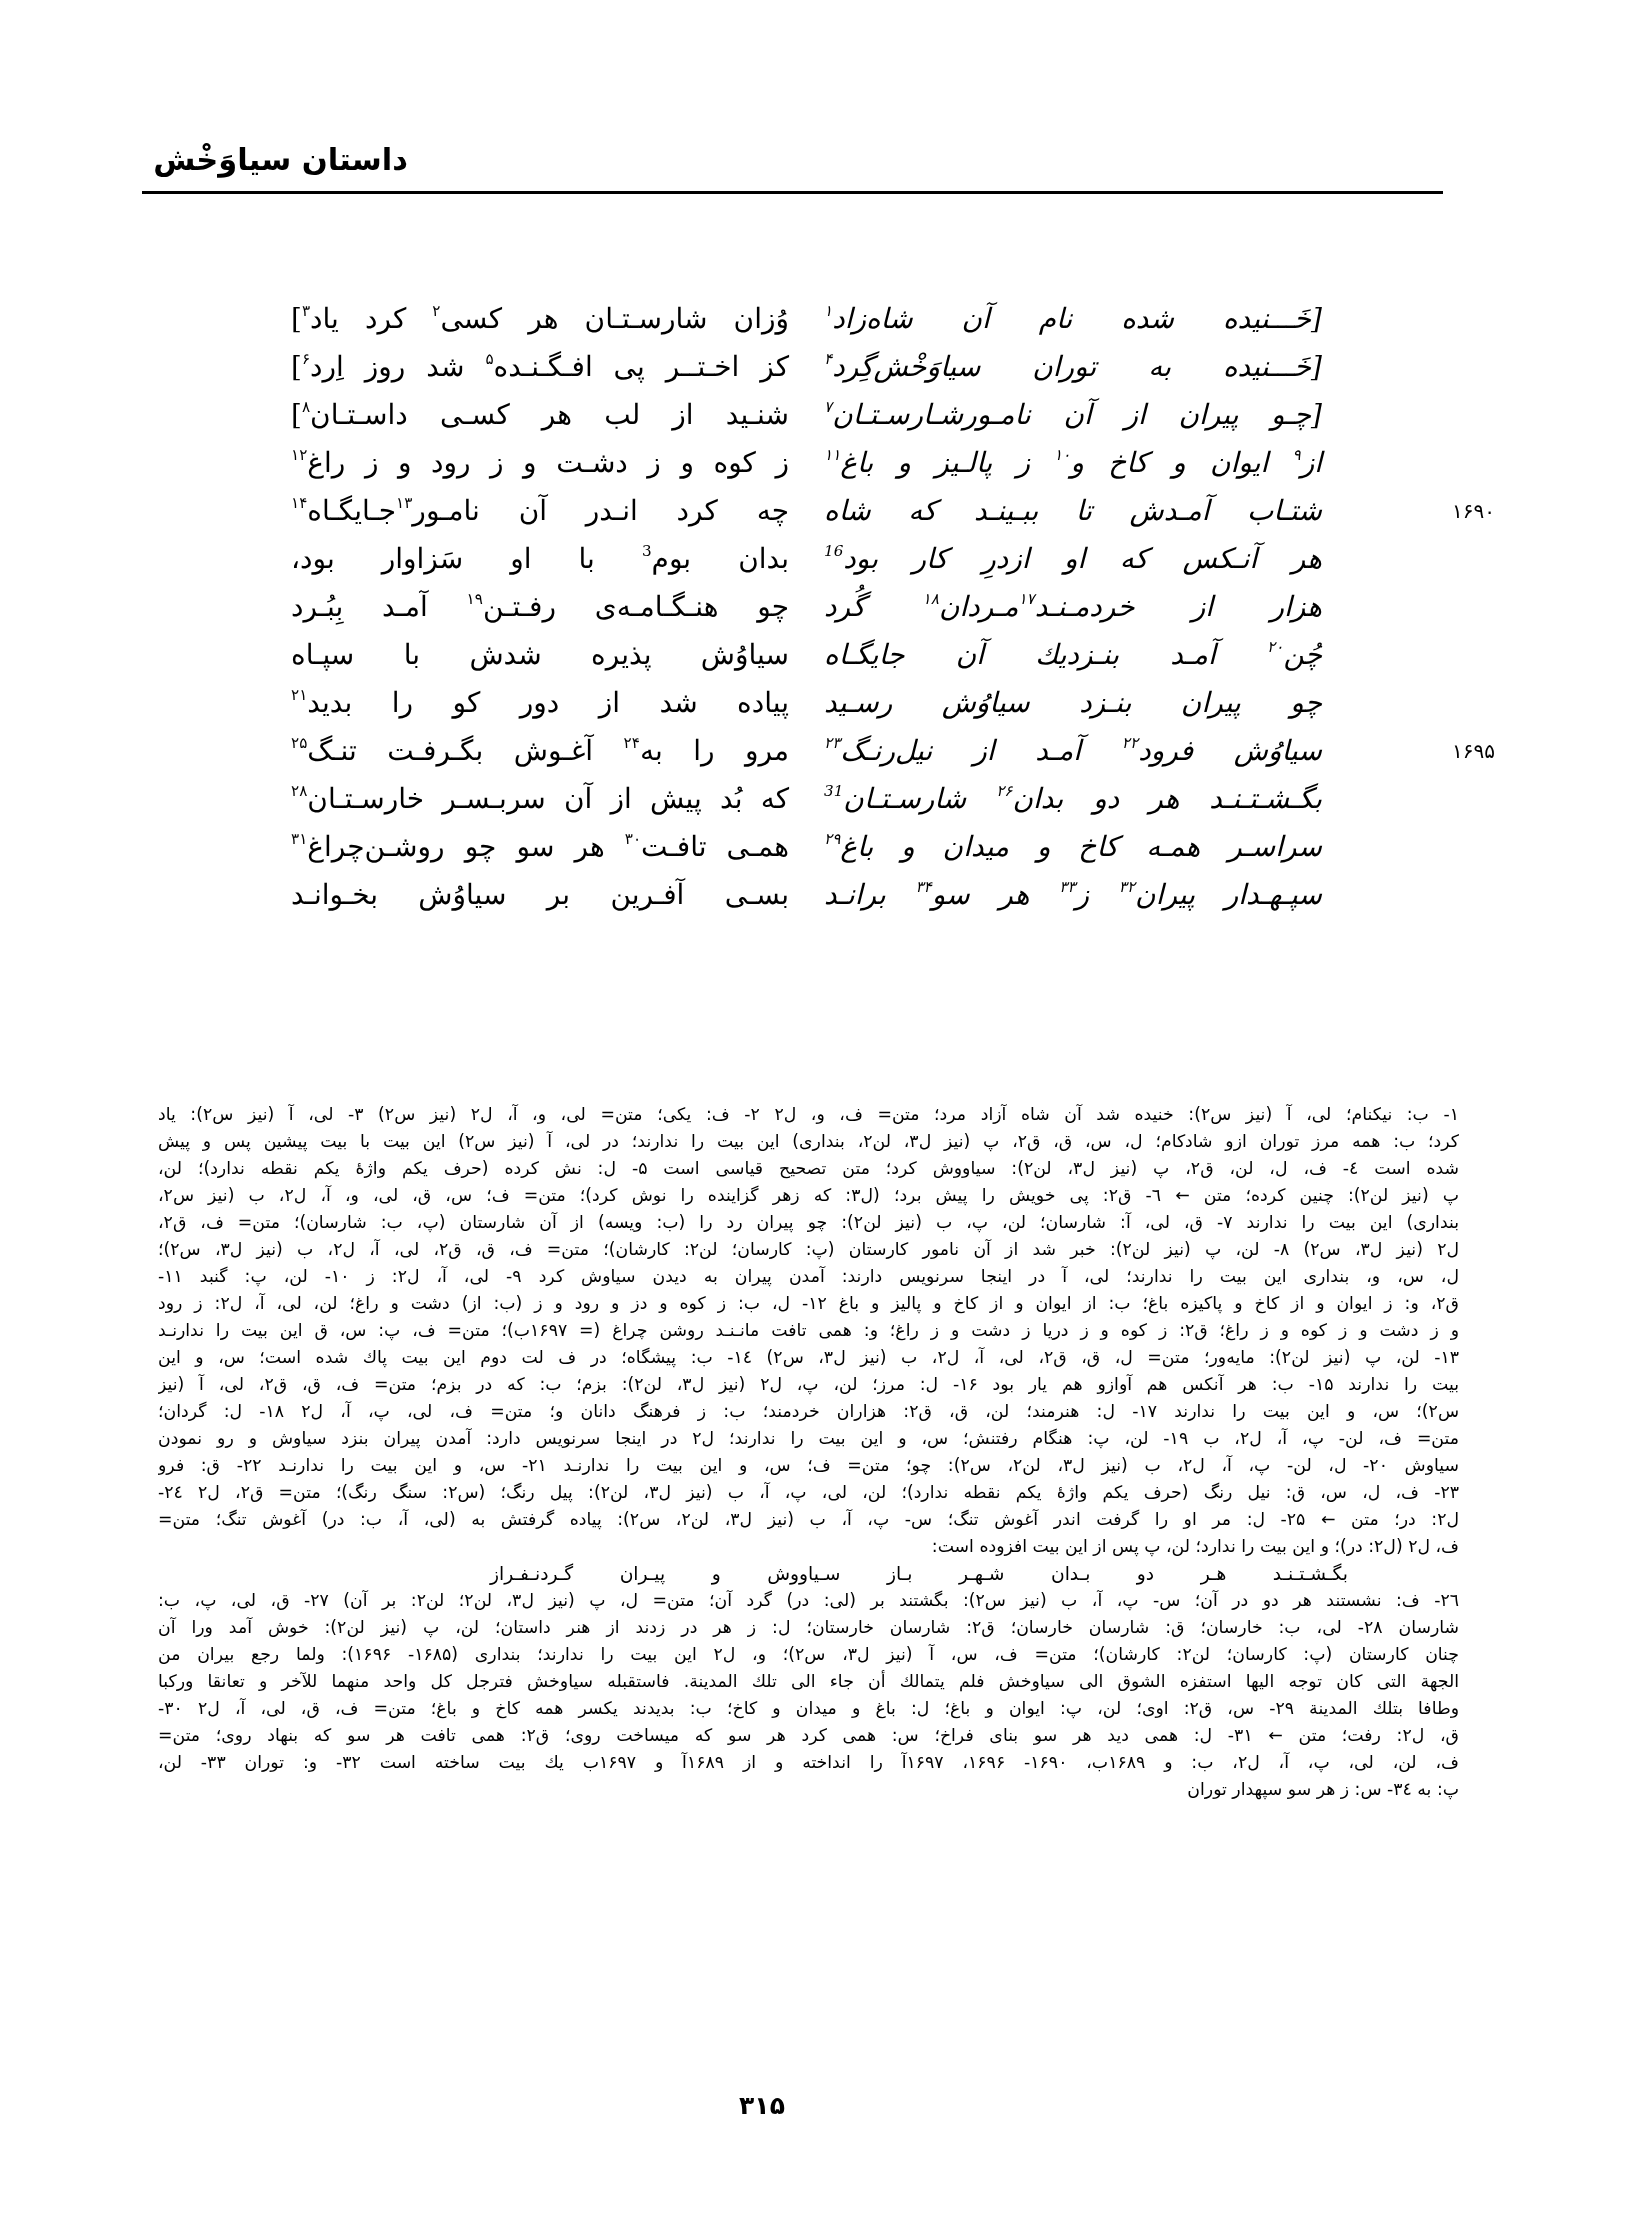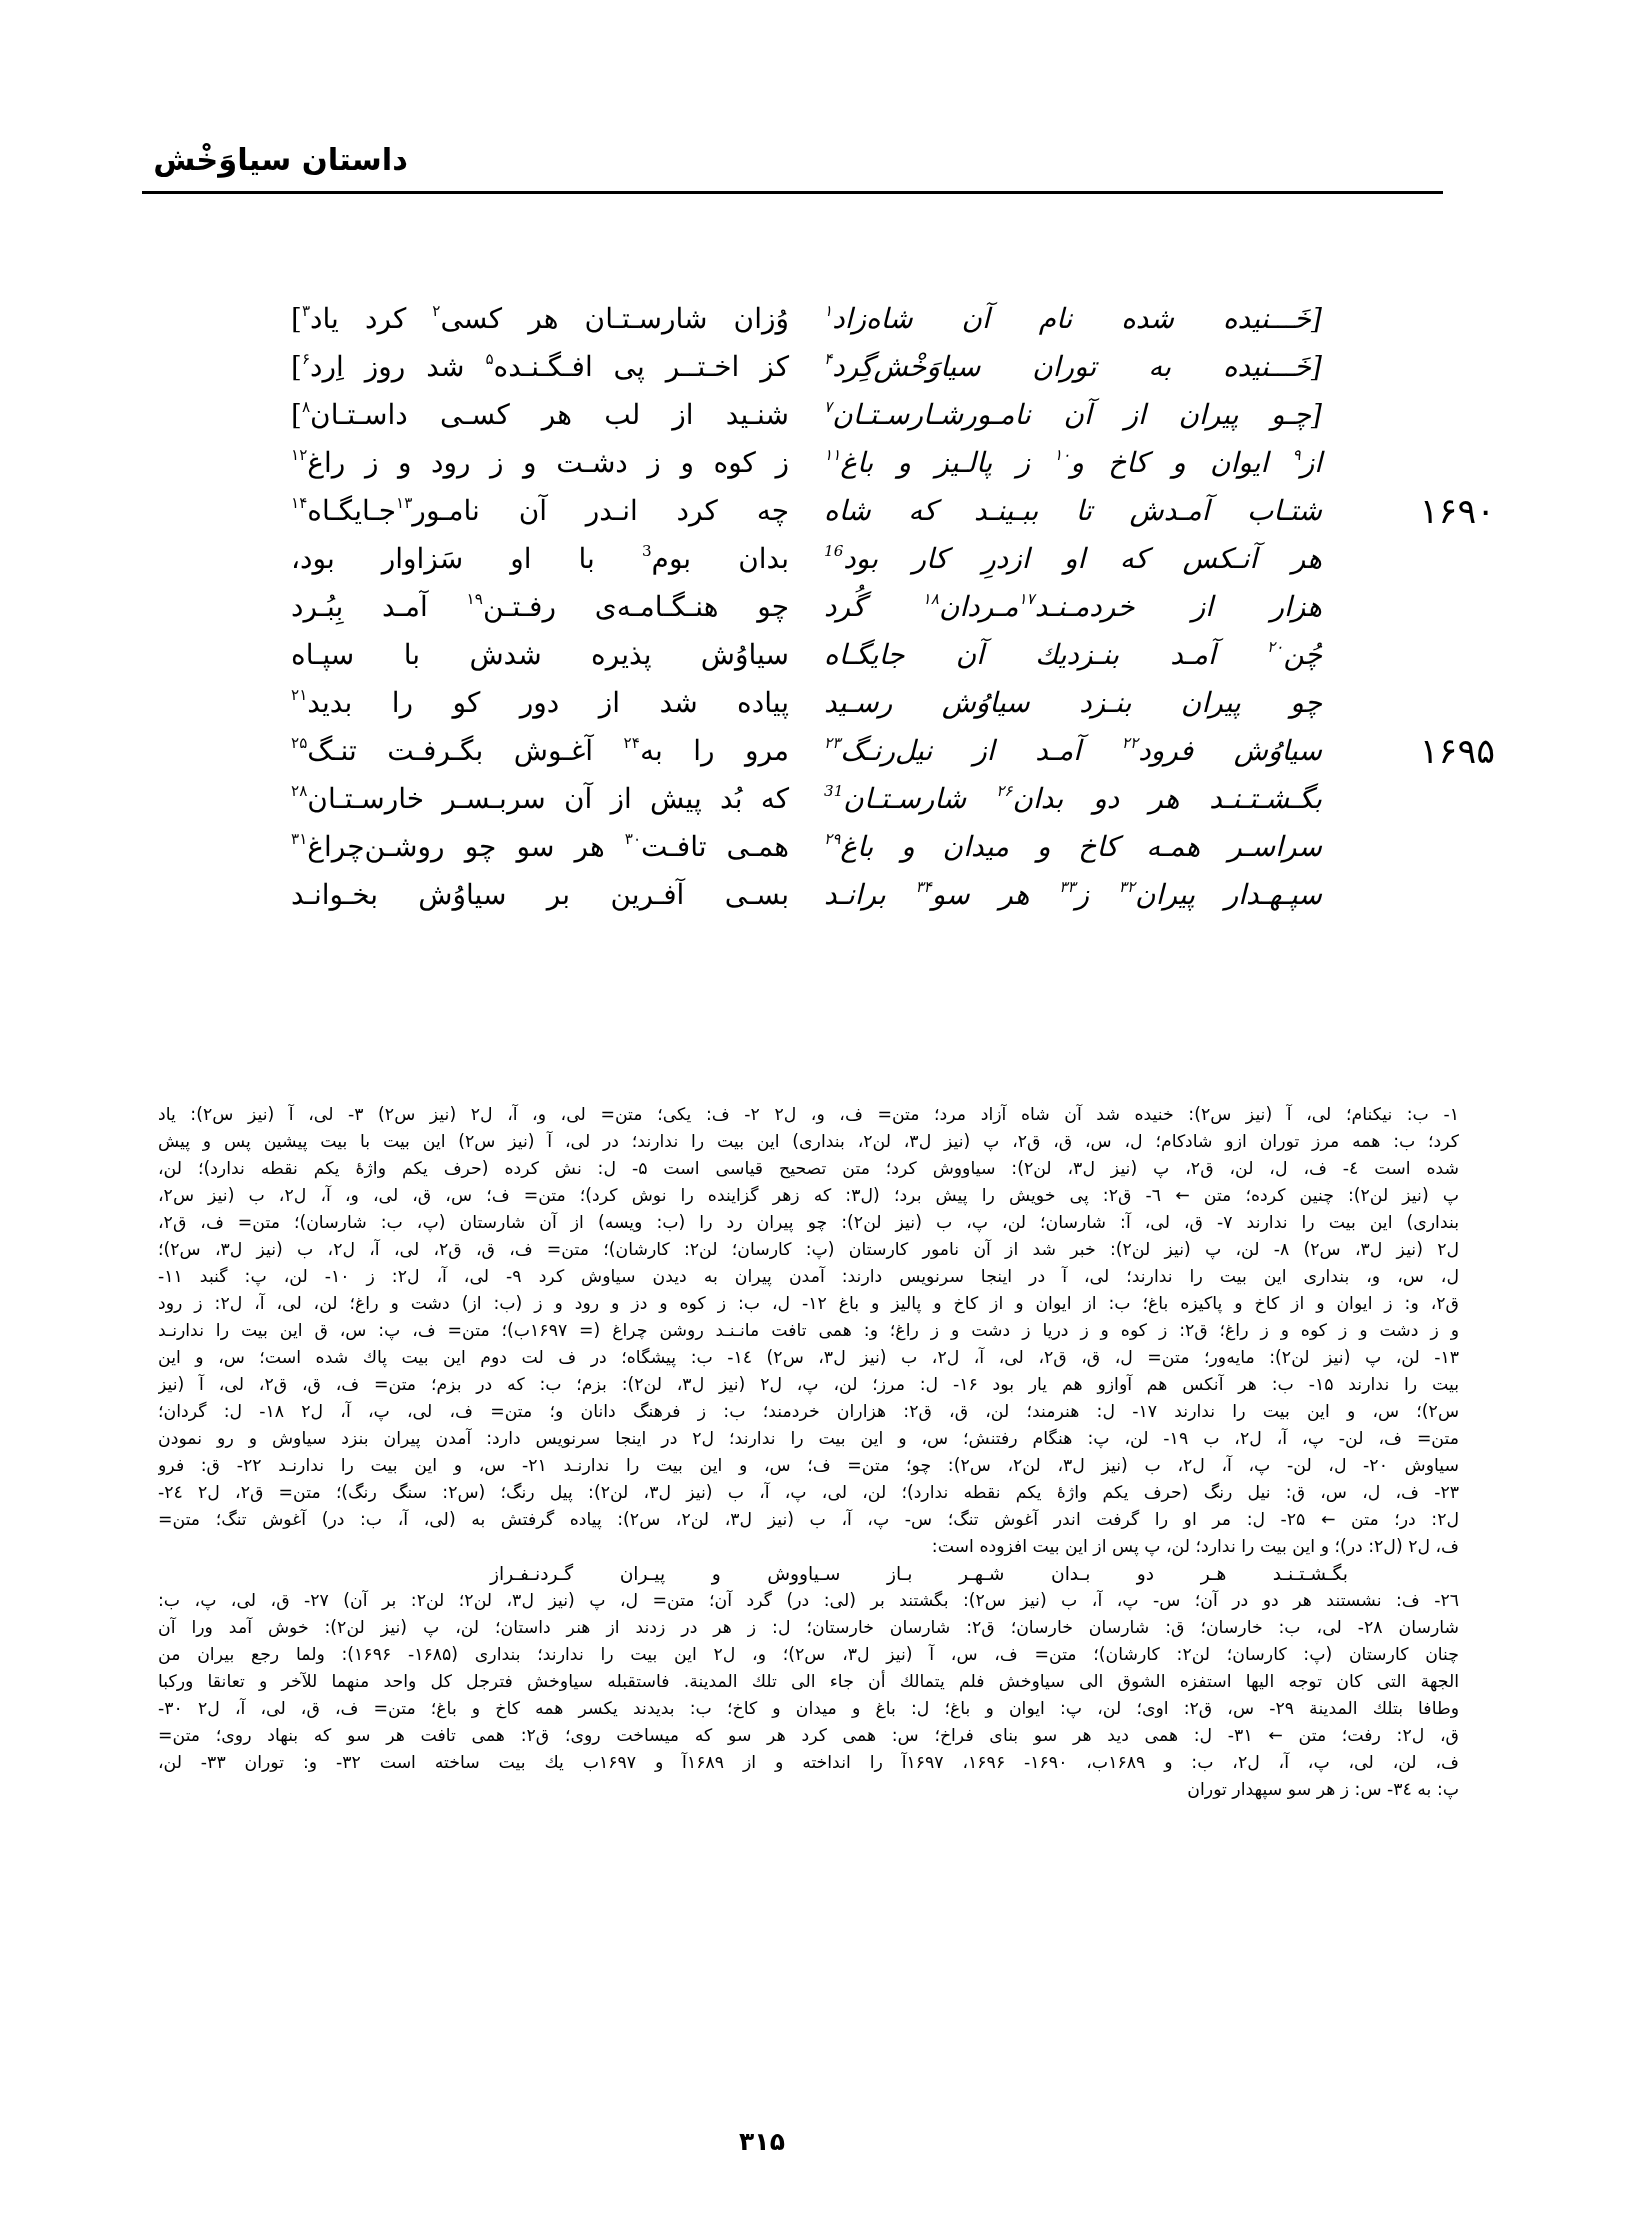--- a/index.html
+++ b/index.html
@@ -31,41 +31,41 @@
       font-size: 28px; text-align: justify; text-align-last: justify;
       direction: rtl; line-height: 42px; font-style: italic;
     }
     .beyt .m2 {
       position: absolute; right: 706px; width: 498px; top: 0;
       font-size: 28px; text-align: justify; text-align-last: justify;
       direction: rtl; line-height: 42px;
     }
     .beyt .num {
       position: absolute; right: 0; top: 0; width: 83px;
-      font-size: 35px; text-align: right; line-height: 42px;
+      font-size: 20px; text-align: right; line-height: 42px;
       font-family: "DejaVu Sans", sans-serif;
     }
     sup { font-size: 15.2px; line-height: 0; vertical-align: 12.5px; }
     .notes {
       position: absolute; left: 158px; top: 1101px; width: 1301px;
       direction: rtl; text-align: justify;
       font-family: "DejaVu Sans", sans-serif; font-size: 17.3px; line-height: 27px;
     }
     .notes .note-line {
       display: block; text-align: justify; text-align-last: justify;
       white-space: nowrap; overflow: hidden;
     }
     .notes .note-line.last { text-align-last: right; }
     .notes .quoted-verse {
       display: block; padding-right: 111px; padding-left: 332px;
       text-align-last: justify; font-size: 18.7px;
     }
     .page-number {
       position: absolute; left: 0; width: 1524px; top: 2091px;
-      text-align: center; font-family: "DejaVu Sans", sans-serif; font-size: 25px; font-weight: bold; margin-top: 36px;
+      text-align: center; font-family: "DejaVu Sans", sans-serif; font-size: 25px; font-weight: bold;
     }
   </style>
 </head>
 <body>
 
 <div class="page-header">
   <div class="title">داستان سیاوَخْش</div>
 </div>
 <div class="header-rule"></div>
 

